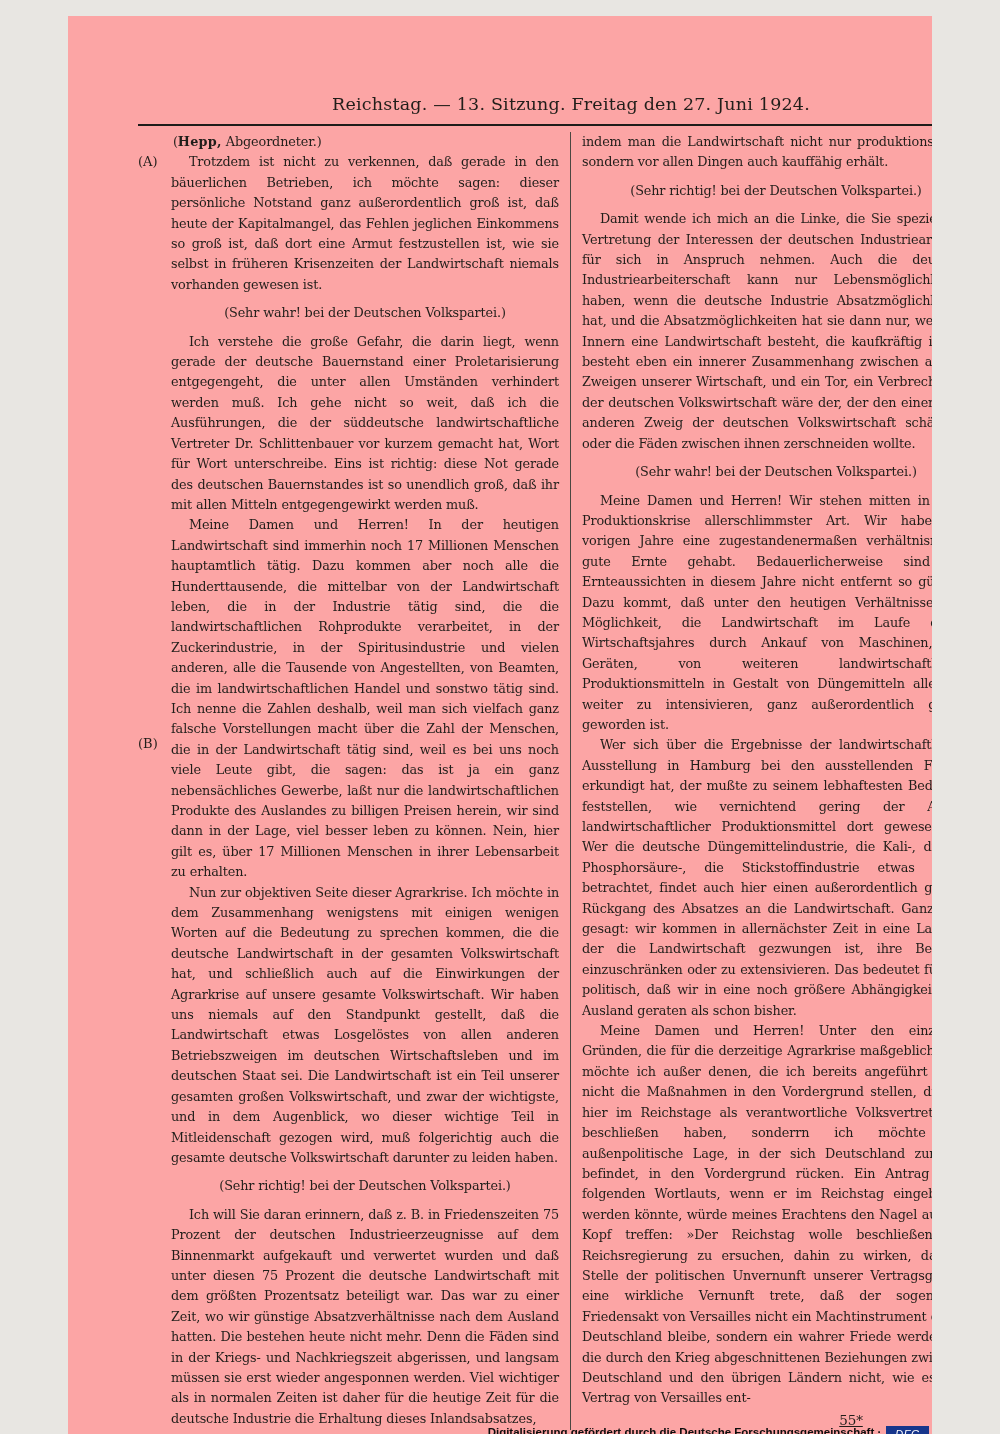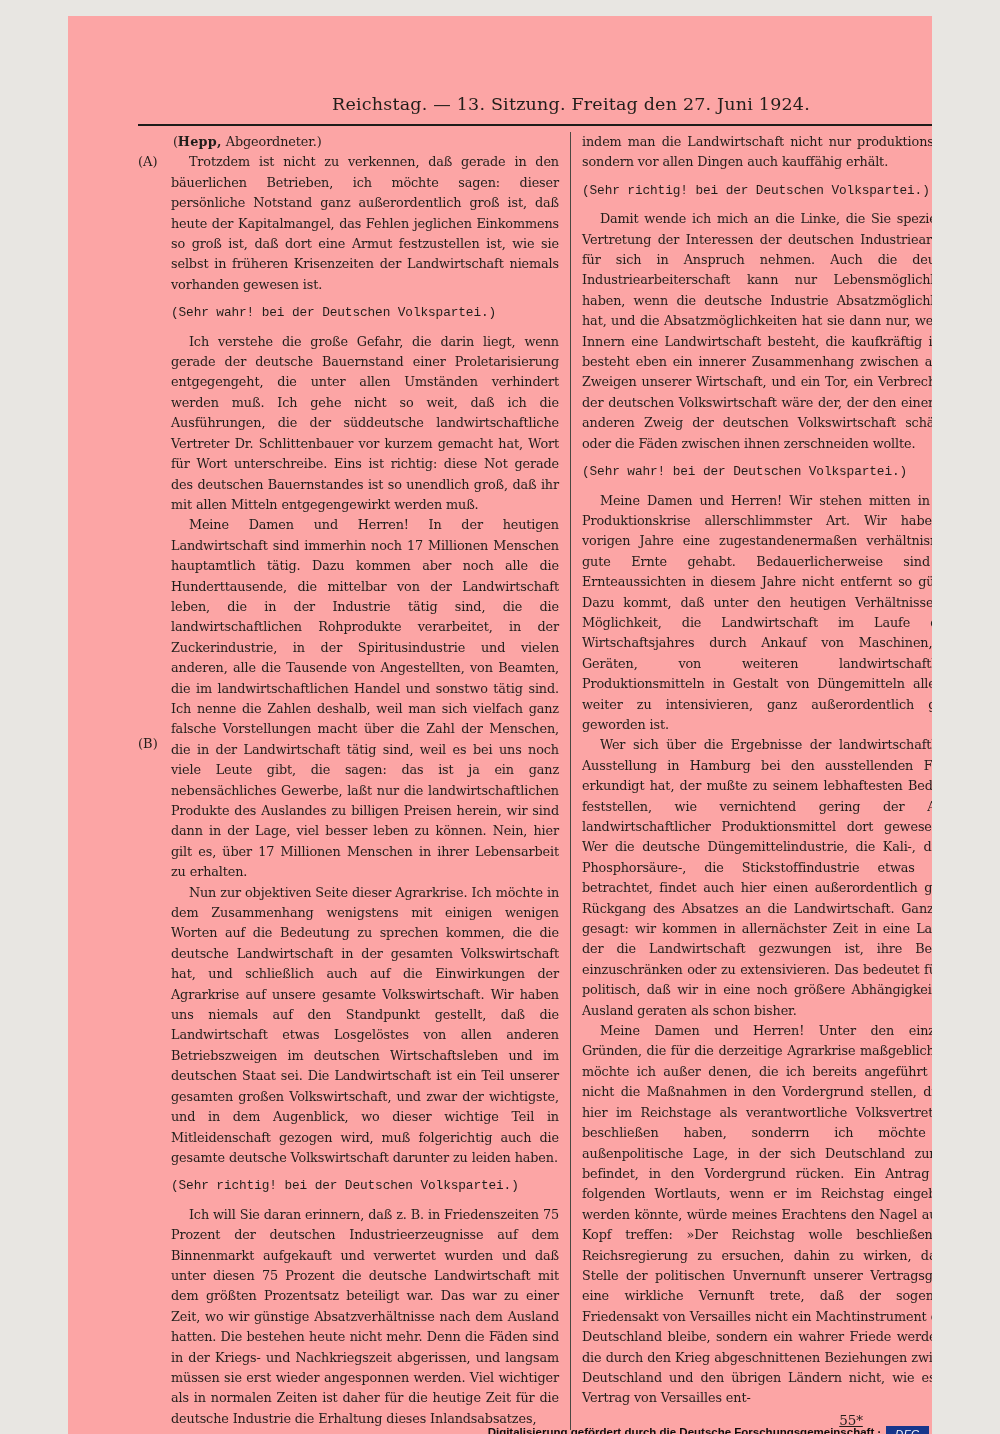--- a/index.html
+++ b/index.html
@@ -60,23 +60,22 @@
     flex:0 0 1px;
     background:#4a4741;
     margin:0 11px;
   }
   .blk{ margin:0; text-indent:1.4em; }
   .speaker{ text-indent:0.15em; }
   .speaker b{ letter-spacing:0.3px; }
   .para-first{ text-indent:0; }
   .interjection{
     text-indent:0;
-    text-align:left;
+    text-align:center;
     margin:8px 0 8px;
-    font-family:Liberation Mono, monospace;
   }
   .sig{
     text-indent:0;
     text-align:center;
     padding-left:150px;
     margin-top:1px;
     font-size:13.5px;
     text-decoration:underline;
   }
   .marker{

